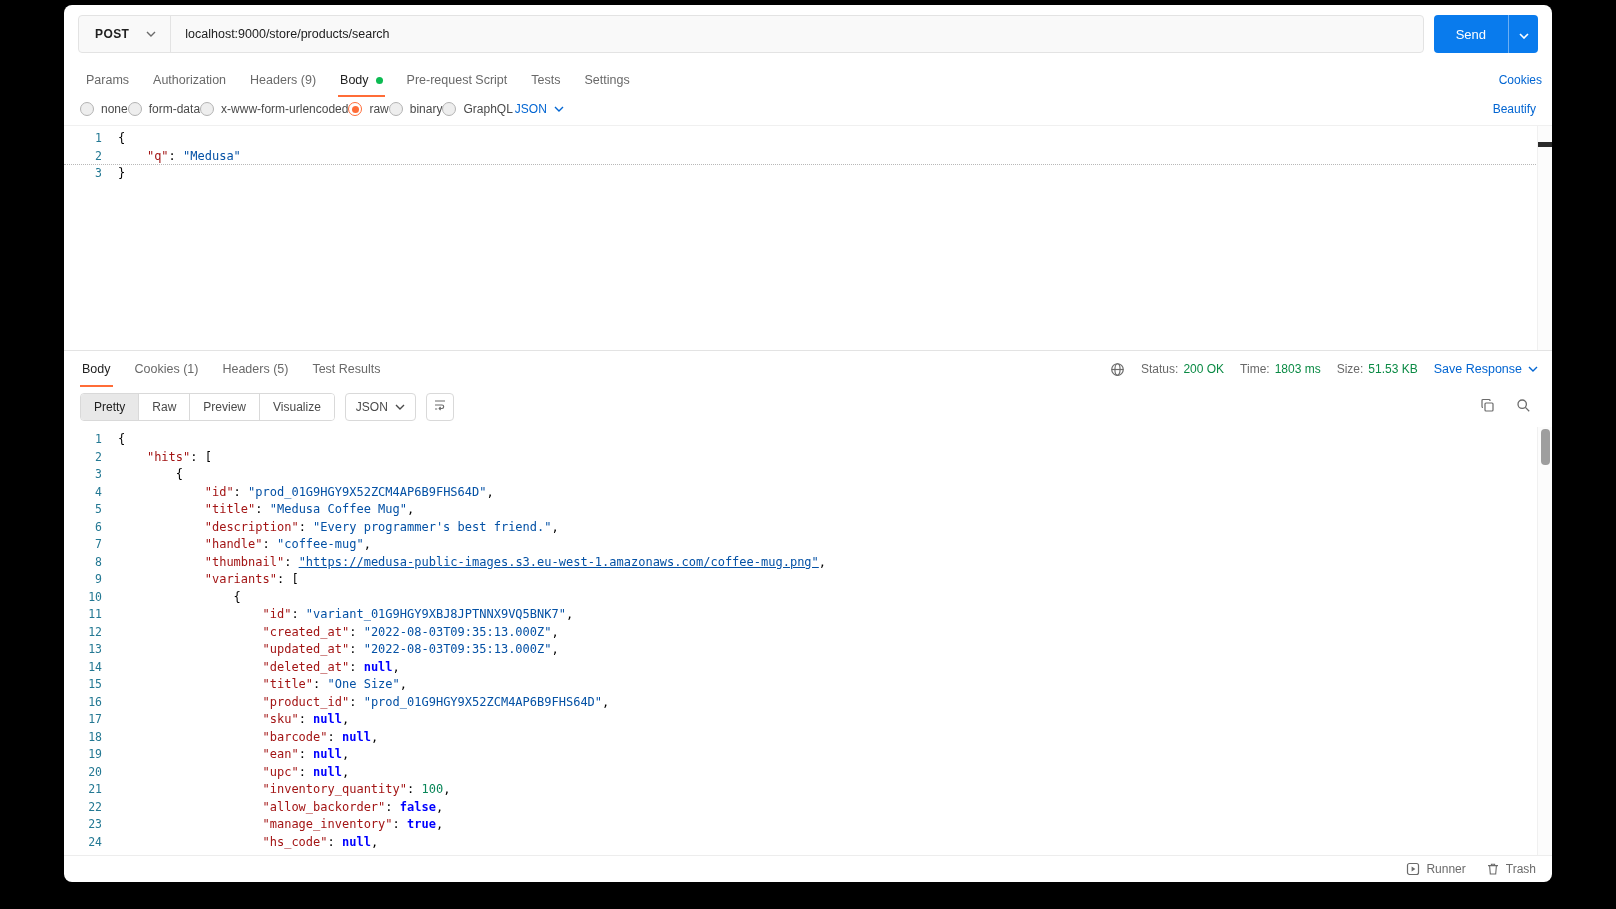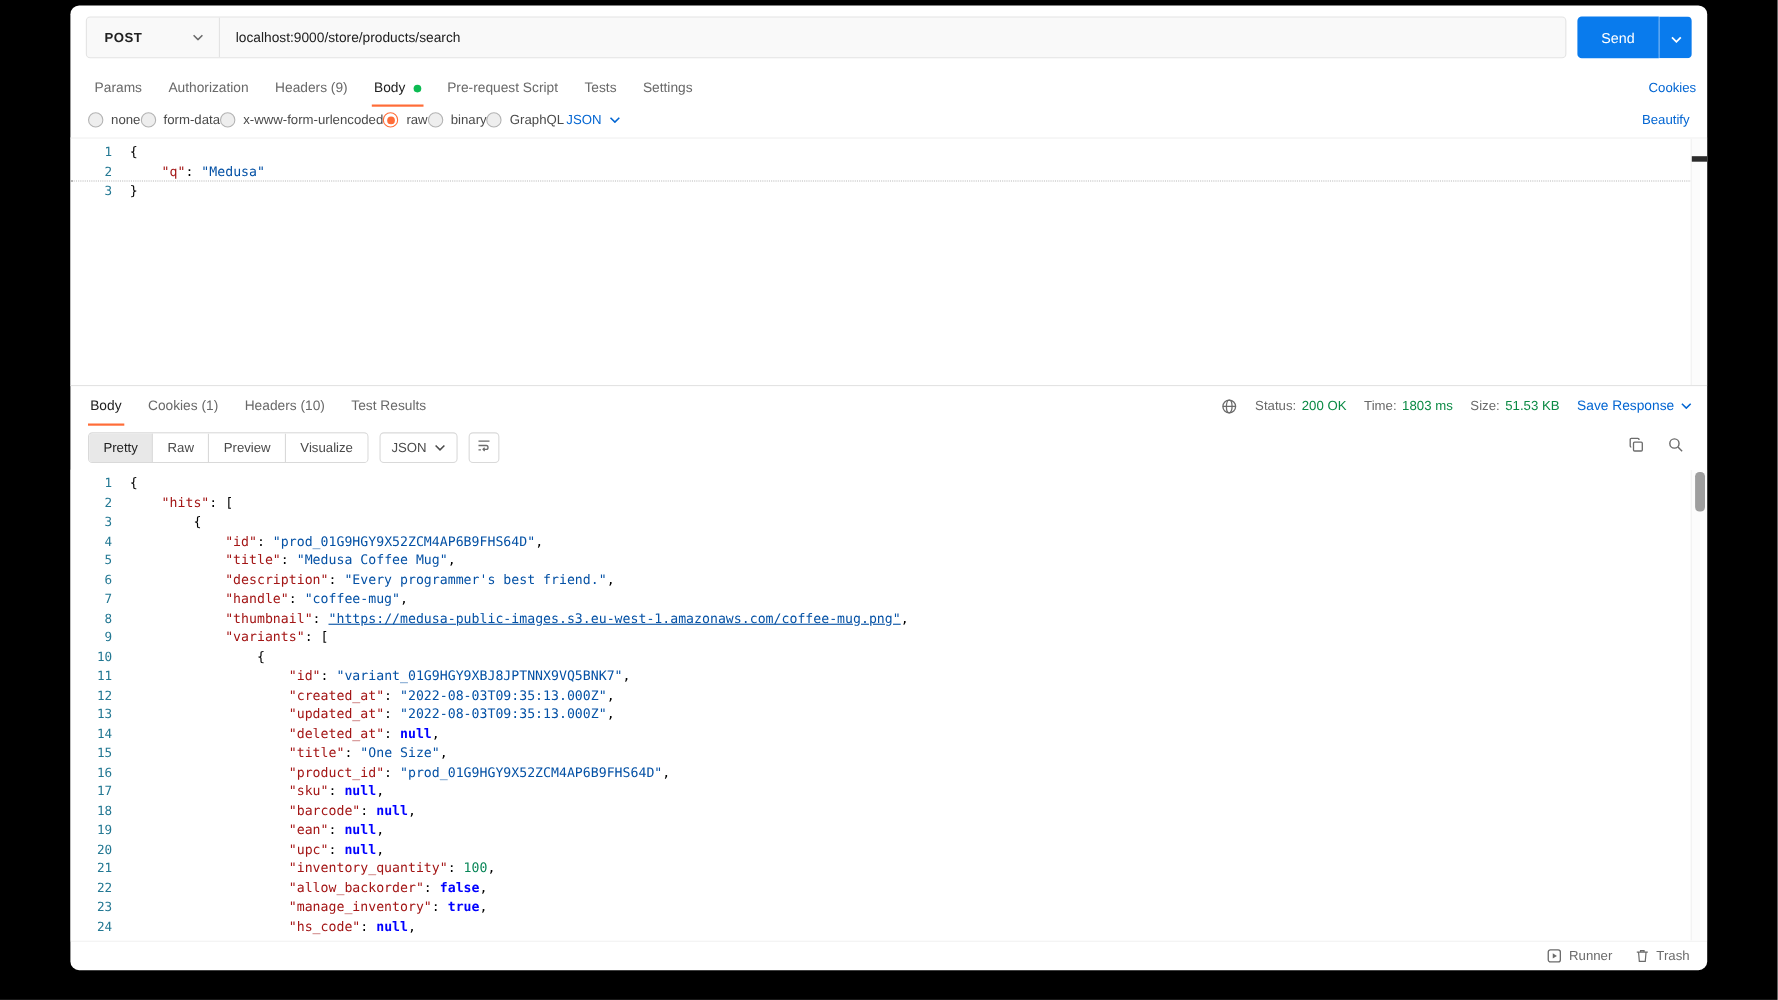--- a/index.html
+++ b/index.html
@@ -5,21 +5,21 @@
   html,body{margin:0;padding:0;overflow:hidden;}
   body{width:1616px;height:909px;background:#000;position:relative;
        font-family:"Liberation Sans",sans-serif;color:#212121;}
   .app{position:absolute;left:64px;top:5px;width:1488px;height:877px;background:#fff;
        border-radius:8px;overflow:hidden;display:flex;flex-direction:column;}
 
   
   .url-row{display:flex;align-items:center;gap:10px;padding:10px 14px 10px;flex:none;}
   .url-bar{flex:1;display:flex;align-items:stretch;height:38px;background:#f9f9f9;
            border:1px solid #e3e3e3;border-radius:4px;box-sizing:border-box;}
-  .method-select{display:flex;align-items:center;gap:46px;padding:0 14px 0 16px;
+  .method-select{display:flex;align-items:center;gap:17px;padding:0 14px 0 16px;
                  border-right:1px solid #e3e3e3;cursor:pointer;color:#212121;}
   .method-label{font-size:12px;font-weight:bold;letter-spacing:.4px;}
   .url-input{flex:1;display:flex;align-items:center;padding:0 14px;font-size:12.5px;color:#212121;}
   .send-split{display:flex;height:38px;flex:none;}
   .send-btn{background:#097bed;color:#fff;font-size:13px;border:none;padding:0 22px;
             border-radius:4px 0 0 4px;cursor:pointer;font-family:inherit;}
   .send-chev{background:#097bed;border:none;border-left:1px solid rgba(255,255,255,.4);
              width:30px;border-radius:0 4px 4px 0;display:flex;align-items:center;
              justify-content:center;cursor:pointer;color:#fff;}
 
@@ -201,21 +201,21 @@
   </div>
 
   <div class="resp-header">
     <div class="tab resp-active active" style="height:36px;">
         <span>Body</span>
       </div>
     <div class="tab" style="height:36px;">
         <span>Cookies (1)</span>
       </div>
     <div class="tab" style="height:36px;">
-        <span>Headers (10)</span>
+        <span>Headers (5)</span>
       </div>
     <div class="tab" style="height:36px;">
         <span>Test Results</span>
       </div>
     <div class="spacer"></div>
     <div class="resp-meta">
       <span class="icon">
         <svg width="15" height="15" viewBox="0 0 14 14">
             <circle cx="7" cy="7" r="5.4" fill="none" stroke="currentColor" stroke-width="1.1"></circle>
             <ellipse cx="7" cy="7" rx="2.4" ry="5.4" fill="none" stroke="currentColor" stroke-width="1.1"></ellipse>

